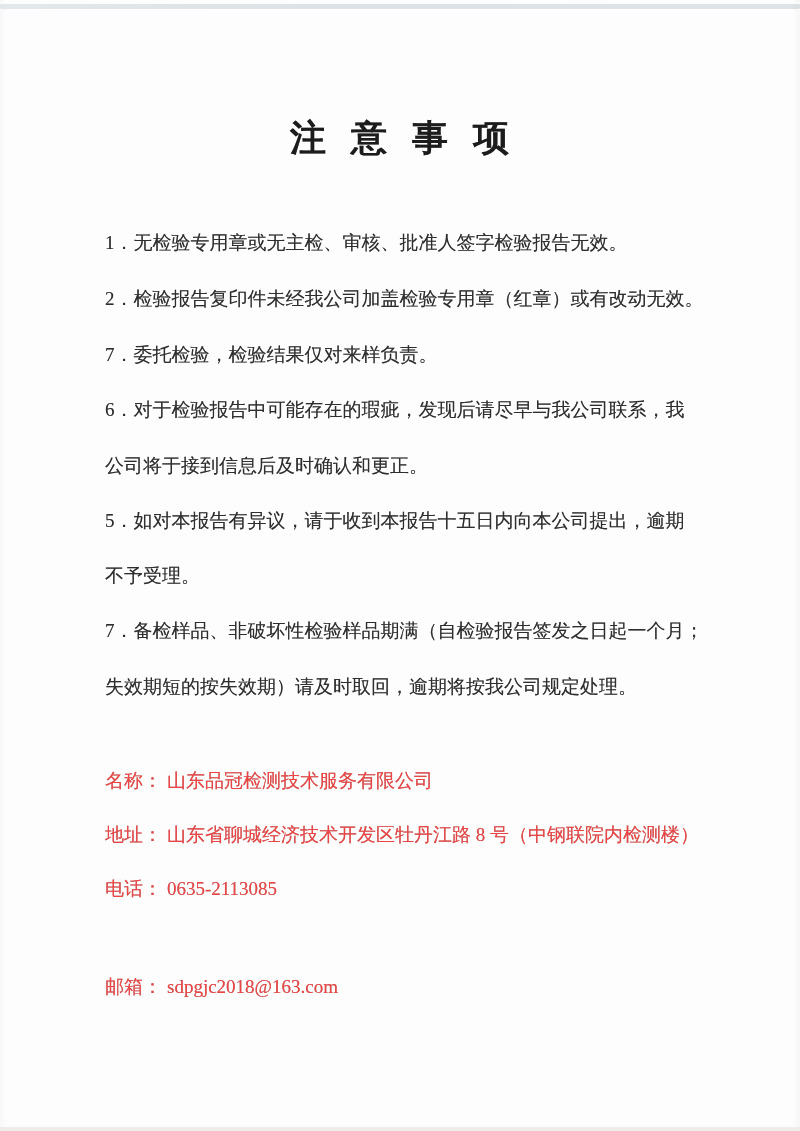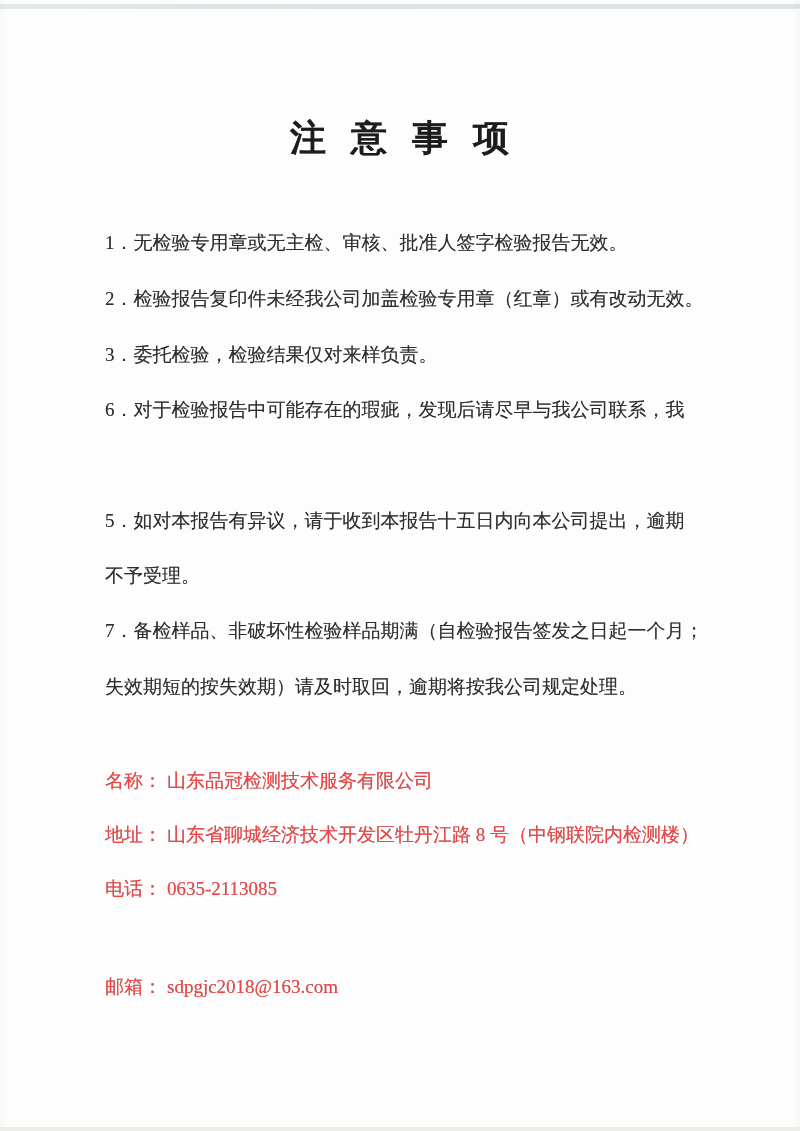--- a/index.html
+++ b/index.html
@@ -111,22 +111,23 @@
 
   <div class="scan-edge-top"></div>
   <div class="scan-edge-left"></div>
   <div class="scan-edge-right"></div>
   <div class="scan-edge-bottom"></div>
 
   <div class="doc-title">注 意 事 项</div>
 
   <div class="note-line nl-0">1．无检验专用章或无主检、审核、批准人签字检验报告无效。</div>
   <div class="note-line nl-1">2．检验报告复印件未经我公司加盖检验专用章（红章）或有改动无效。</div>
-  <div class="note-line nl-2">3．委托检验，检验结果仅对来样负责。</div>
+  <div class="note-line nl-2">7．委托检验，检验结果仅对来样负责。</div>
   <div class="note-line nl-3">6．对于检验报告中可能存在的瑕疵，发现后请尽早与我公司联系，我</div>
+  <div class="note-line nl-4">公司将于接到信息后及时确认和更正。</div>
   <div class="note-line nl-5">5．如对本报告有异议，请于收到本报告十五日内向本公司提出，逾期</div>
   <div class="note-line nl-6">不予受理。</div>
   <div class="note-line nl-7">7．备检样品、非破坏性检验样品期满（自检验报告签发之日起一个月；</div>
   <div class="note-line nl-8">失效期短的按失效期）请及时取回，逾期将按我公司规定处理。</div>
 
   <div class="contact-row cr-0">
     <span>名称：</span><span class="contact-value">山东品冠检测技术服务有限公司</span>
   </div>
   <div class="contact-row cr-1">
     <span>地址：</span><span class="contact-value">山东省聊城经济技术开发区牡丹江路 8 号（中钢联院内检测楼）</span>

